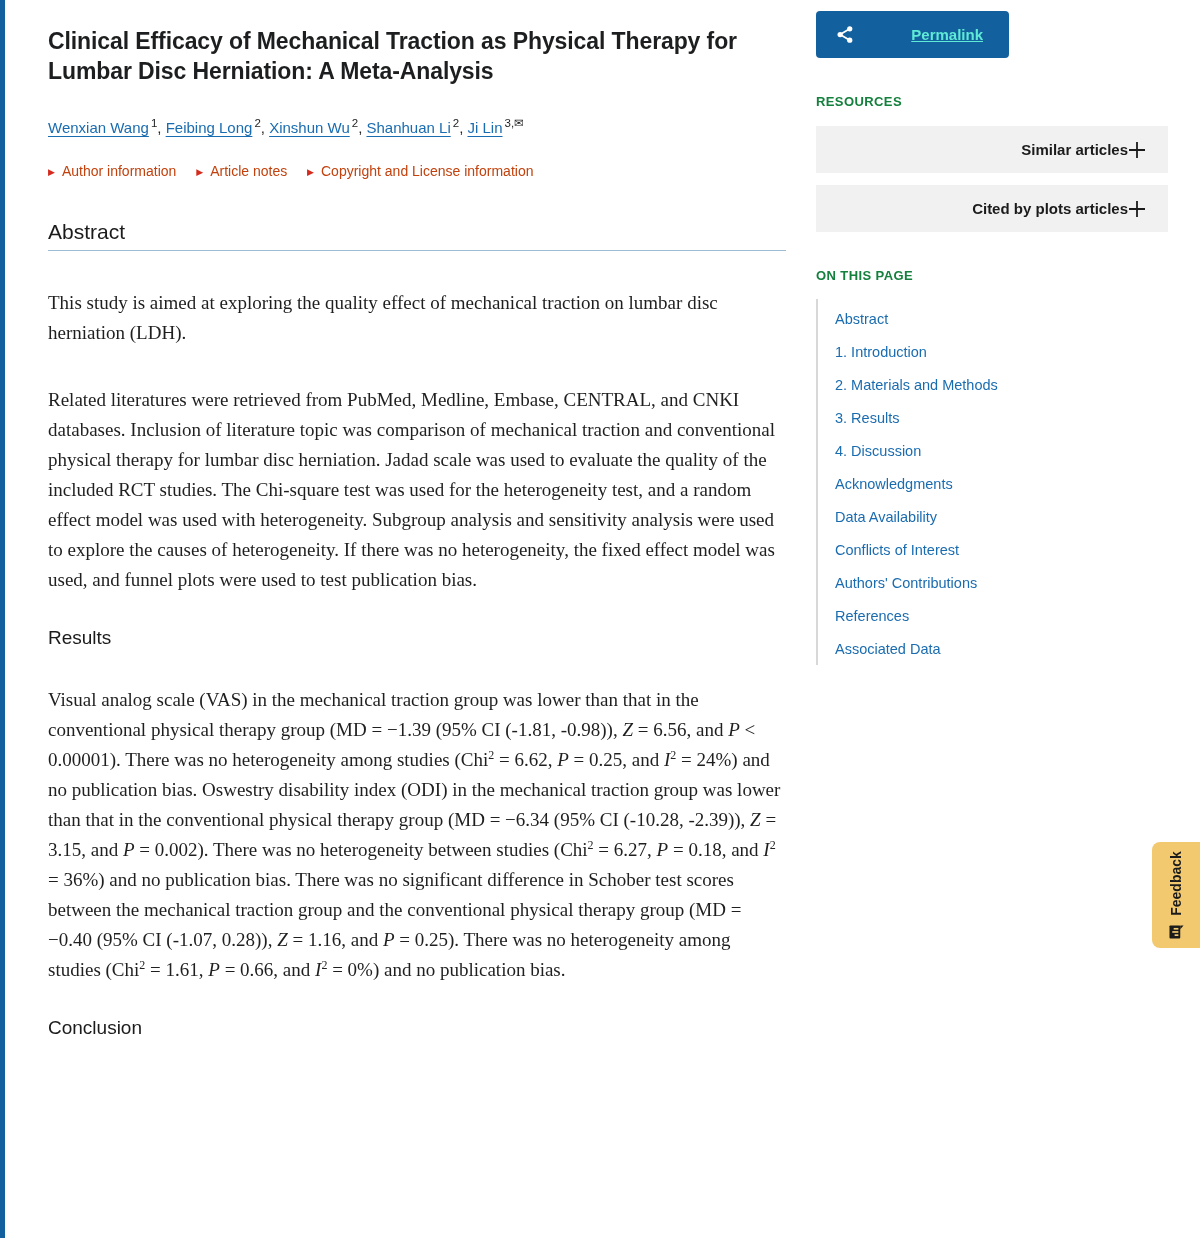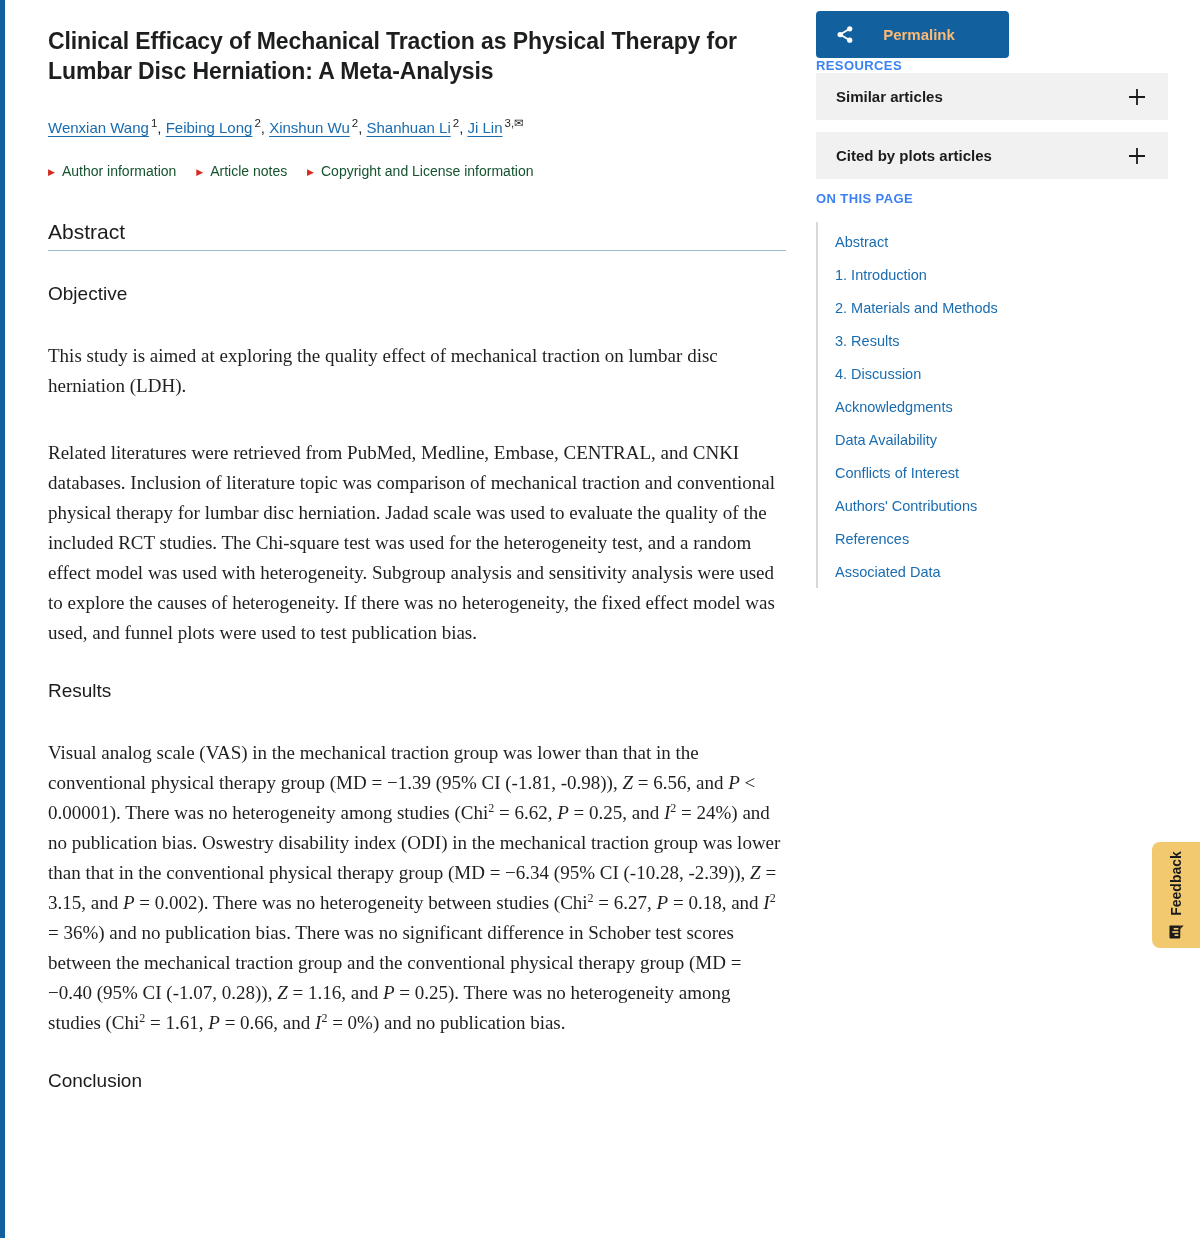--- a/index.html
+++ b/index.html
@@ -11,41 +11,41 @@
   .main{position:absolute;left:48px;top:0;width:738px;}
   h1.title{margin:26px 0 0;font-size:23px;line-height:30px;font-weight:700;
            color:#1d1e1f;letter-spacing:-.1px;}
   .authors{margin-top:30px;font-size:15px;color:#1f1f1f;}
   .authors a{color:#1a6cb0;text-decoration:underline;text-underline-offset:3px;}
   .authors sup{font-size:11.5px;color:#1f1f1f;margin-left:2px;}
   .info-links{margin-top:27px;font-size:14px;}
   .info-link{margin-right:16px;white-space:nowrap;}
   .tri{color:#d52b1e;font-size:9px;margin-right:7px;vertical-align:1px;
        font-family:"DejaVu Sans",sans-serif;}
-  .info-link a{color:#14532d;text-decoration:none;}
+  .info-link a{color:#c2410c;text-decoration:none;}
   .ids{margin-top:13px;font-size:13.5px;color:#1f1f1f;}
   .ids .grp2{margin-left:10px;}
   .ids a{color:#1a6cb0;text-decoration:underline;text-underline-offset:2px;}
   h2.sec{margin:42px 0 0;font-size:21px;line-height:22px;font-weight:500;color:#1b1b1b;
          padding-bottom:7px;border-bottom:1px solid #9cbcd4;}
   h3.sub{margin:33px 0 0;font-size:19px;line-height:20px;font-weight:500;color:#1b1b1b;}
   p.body{margin:37px 0 0;font-family:"Liberation Serif",serif;font-size:19px;
          line-height:30px;color:#1f1f1f;}
   p.body sup{font-size:12px;line-height:0;}
 
   
   .sidebar{position:absolute;left:816px;top:0;width:352px;}
   .permalink{display:flex;align-items:center;margin-top:11px;width:193px;height:47px;
              background:#13609e;border:none;border-radius:4px;cursor:pointer;
              padding:0 18px;}
-  .permalink .lbl{flex:1;text-align:center;color:#fdba74;font-size:15px;font-weight:700;
-                  font-family:"Liberation Sans",sans-serif;margin-right:8px;}
-  .res-head,.otp-head{font-size:13px;font-weight:700;color:#3b82f6;
+  .permalink .lbl{flex:1;text-align:right;color:#5eead4;font-size:15px;font-weight:700;
+                  font-family:"Liberation Sans",sans-serif;margin-right:8px;text-decoration:underline;}
+  .res-head,.otp-head{margin-top:36px;font-size:13px;font-weight:700;color:#15803d;
                       letter-spacing:.4px;}
-  .acc-list{}
+  .acc-list{margin-top:17px;text-align:right;}
   .accordion{display:flex;align-items:center;height:47px;background:#f1f1f1;
              margin-bottom:12px;padding:0 22px 0 20px;cursor:pointer;}
   .accordion .lbl{flex:1;font-size:15px;font-weight:700;color:#1b1b1b;}
   .pagenav{margin:16px 0 0;padding:13px 0 8px 17px;list-style:none;
            border-left:2px solid #d8d8d8;}
   .pagenav li{margin-bottom:18px;font-size:14.5px;line-height:15px;}
   .pagenav li:last-child{margin-bottom:0;}
   .pagenav a{color:#1a6cb0;text-decoration:none;}
 
   
@@ -71,21 +71,20 @@
 
     <div class="info-links">
       <span class="info-link"><span class="tri">▶</span><a href="#">Author information</a></span>
       <span class="info-link"><span class="tri">▶</span><a href="#">Article notes</a></span>
       <span class="info-link"><span class="tri">▶</span><a href="#">Copyright and License information</a></span>
     </div>
 
 
     <h2 class="sec">Abstract</h2>
 
-    <h3 class="sub">Objective</h3>
     <p class="body">This study is aimed at exploring the quality effect of mechanical traction on lumbar disc herniation (LDH).</p>
 
     <p class="body">Related literatures were retrieved from PubMed, Medline, Embase, CENTRAL, and CNKI databases. Inclusion of literature topic was comparison of mechanical traction and conventional physical therapy for lumbar disc herniation. Jadad scale was used to evaluate the quality of the included RCT studies. The Chi-square test was used for the heterogeneity test, and a random effect model was used with heterogeneity. Subgroup analysis and sensitivity analysis were used to explore the causes of heterogeneity. If there was no heterogeneity, the fixed effect model was used, and funnel plots were used to test publication bias.</p>
 
     <h3 class="sub">Results</h3>
     <p class="body"><span>Visual analog scale (VAS) in the mechanical traction group was lower than that in the conventional physical therapy group (MD = −1.39 (95% CI (-1.81, -0.98)), </span><i>Z</i><span> = 6.56, and </span><i>P</i><span> &lt; 0.00001). There was no heterogeneity among studies (Chi</span><sup>2</sup><span> = 6.62, </span><i>P</i><span> = 0.25, and </span><i>I</i><sup>2</sup><span> = 24%) and no publication bias. Oswestry disability index (ODI) in the mechanical traction group was lower than that in the conventional physical therapy group (MD = −6.34 (95% CI (-10.28, -2.39)), </span><i>Z</i><span> = 3.15, and </span><i>P</i><span> = 0.002). There was no heterogeneity between studies (Chi</span><sup>2</sup><span> = 6.27, </span><i>P</i><span> = 0.18, and </span><i>I</i><sup>2</sup><span> = 36%) and no publication bias. There was no significant difference in Schober test scores between the mechanical traction group and the conventional physical therapy group (MD = −0.40 (95% CI (-1.07, 0.28)), </span><i>Z</i><span> = 1.16, and </span><i>P</i><span> = 0.25). There was no heterogeneity among studies (Chi</span><sup>2</sup><span> = 1.61, </span><i>P</i><span> = 0.66, and </span><i>I</i><sup>2</sup><span> = 0%) and no publication bias.</span></p>
 
     <h3 class="sub">Conclusion</h3>
   </main>
 

